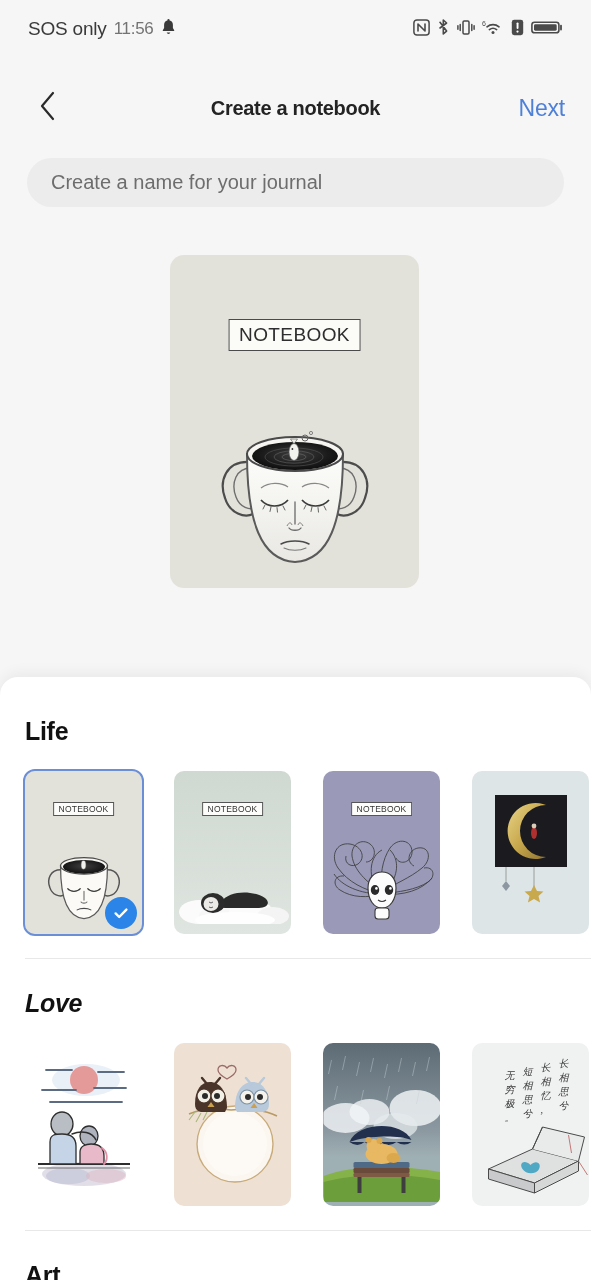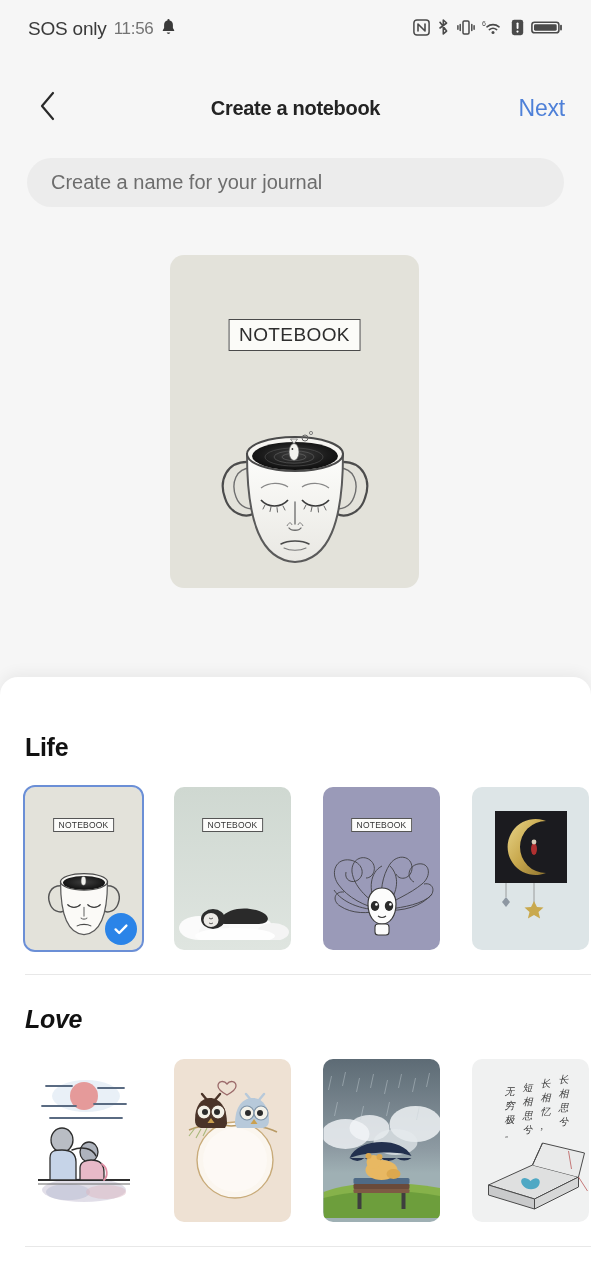--- a/index.html
+++ b/index.html
@@ -221,21 +221,21 @@
         <path d="M98 124 C96 120 94 120 93 123" fill="none" stroke="#808080" stroke-width="1"></path>
 
         <path d="M76 142 C83 138 97 138 104 142" fill="none" stroke="#4a4a4a" stroke-width="1.5" stroke-linecap="round"></path>
         <path d="M79 146 C85 149 95 149 101 146" fill="none" stroke="#7a7a7a" stroke-width="1.1" stroke-linecap="round"></path>
       </svg>
     </div>
   </div>
 
   <div class="sheet">
 
-    <div class="section" style="padding-top:56px;">
+    <div class="section" style="padding-top:40px;">
       <div class="section-title">Life</div>
       <div class="thumb-row" style="margin-top:25px;">
 
         <div class="thumb selected" style="background:#e3e2da;">
           <div class="thumb-label">NOTEBOOK</div>
           <div class="thumb-art">
             <svg width="88" height="84" viewBox="0 0 180 170">
               <defs>
                   <radialGradient id="liq2" cx="50%" cy="45%" r="62%">
                     <stop offset="0%" stop-color="#3e3e3e"></stop>

